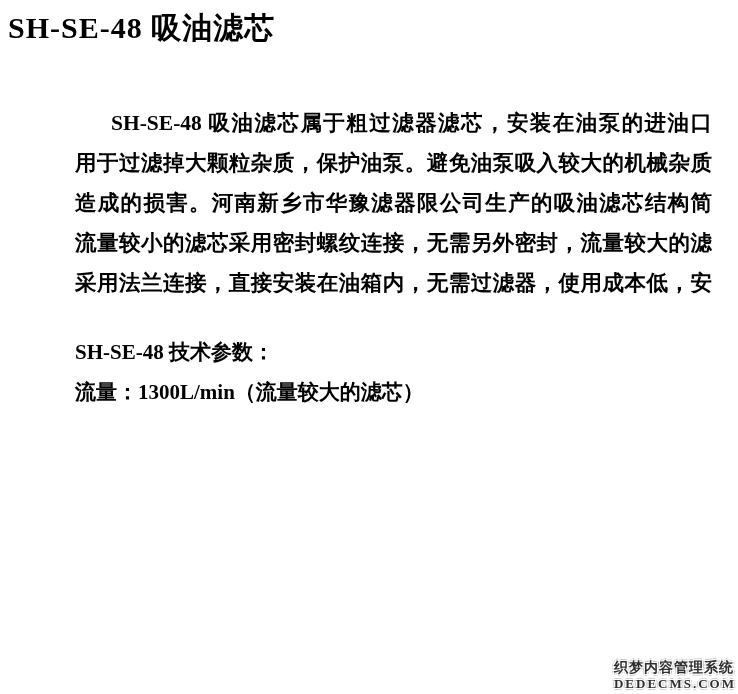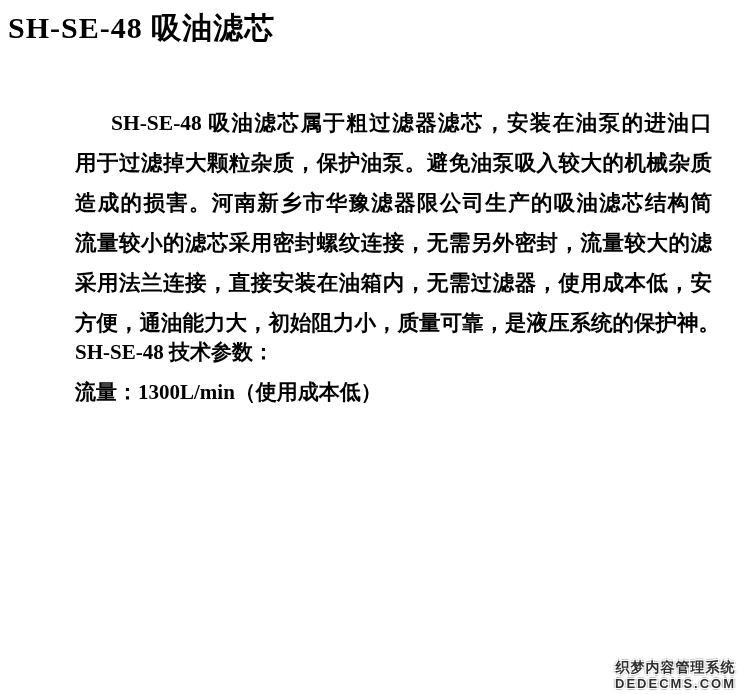--- a/index.html
+++ b/index.html
@@ -63,61 +63,60 @@
     line-height: 40px;
     font-size: 21px;
     font-weight: bold;
     white-space: nowrap;
     font-family: Liberation Serif, serif;
   }
   .watermark {
     position: absolute;
     right: 2px;
     bottom: 2px;
-    text-align: center;
+    text-align: left;
     font-weight: bold;
     color: #2e2e2e;
     text-shadow:
       -1px -1px 0 #ffffff, 1px -1px 0 #ffffff,
       -1px  1px 0 #ffffff, 1px  1px 0 #ffffff,
       -2px  0   1px #bfbfbf, 2px 0 1px #bfbfbf,
        0   -2px 1px #bfbfbf, 0  2px 1px #bfbfbf;
   }
   .watermark-cn {
     font-family: "Liberation Sans", "DejaVu Sans", sans-serif;
     font-size: 14px;
     line-height: 17px;
     letter-spacing: 1px;
   }
   .watermark-en {
-    font-family: Liberation Sans, sans-serif;
+    font-family: Liberation Serif, serif;
     font-size: 13px;
     line-height: 16px;
     letter-spacing: 2px;
   }
 </style>
 </head>
 <body>
 
 <div class="page">
 
   <div class="doc-title">SH-SE-48 吸油滤芯</div>
 
   <div class="paragraph">
     <div class="para-line just indent">SH-SE-48 吸油滤芯属于粗过滤器滤芯，安装在油泵的进油口处，</div>
     <div class="para-line just">用于过滤掉大颗粒杂质，保护油泵。避免油泵吸入较大的机械杂质而</div>
     <div class="para-line just">造成的损害。河南新乡市华豫滤器限公司生产的吸油滤芯结构简单，</div>
     <div class="para-line just">流量较小的滤芯采用密封螺纹连接，无需另外密封，流量较大的滤芯</div>
     <div class="para-line just">采用法兰连接，直接安装在油箱内，无需过滤器，使用成本低，安装</div>
-    <div class="para-line">方便，通油能力大，初始阻力小，质量可靠，是液压系统的保护神。</div>
   </div>
 
   <div class="specs">
     <div class="spec-line">SH-SE-48 技术参数：</div>
-    <div class="spec-line">流量：1300L/min（使用成本低）</div>
+    <div class="spec-line">流量：1300L/min（流量较大的滤芯）</div>
   </div>
 
   <div class="watermark">
     <div class="watermark-cn">织梦内容管理系统</div>
     <div class="watermark-en">DEDECMS.COM</div>
   </div>
 
 </div>
 
 </body></html>

